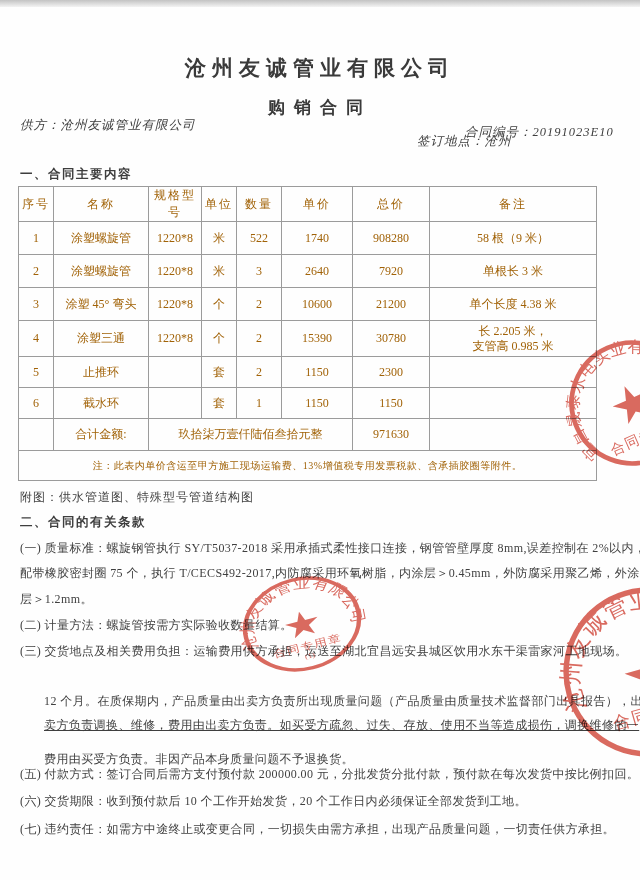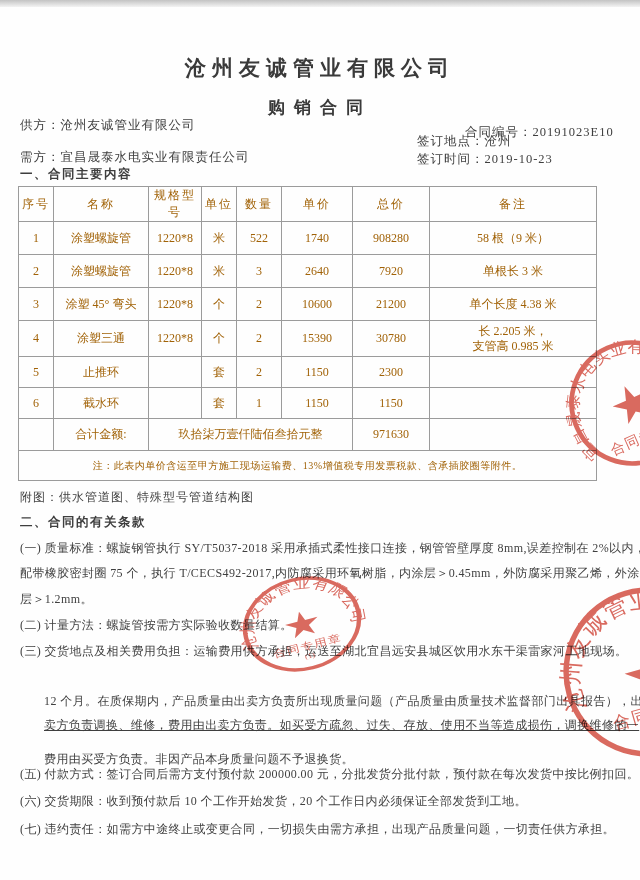--- a/index.html
+++ b/index.html
@@ -8,21 +8,21 @@
     font-family:"Liberation Serif","DejaVu Serif",serif;
     color:#3e3e3e;overflow:hidden;position:relative;
   }
   .page{position:absolute;inset:0;overflow:hidden;background:#fefefe;}
   .scan-edge{position:absolute;top:0;left:0;width:640px;height:7px;
     background:linear-gradient(to bottom,#c3c3c3,#f3f3f3);}
   .abs{position:absolute;white-space:nowrap;}
   .center{left:0;width:640px;text-align:center;}
   .company-title{top:54px;font-size:21px;letter-spacing:6px;font-weight:600;color:#3a3a3a;}
   .doc-title{top:88px;font-size:17px;letter-spacing:9px;font-weight:600;color:#3a3a3a;margin-top:8px;}
-  .meta{font-size:12.5px;letter-spacing:1px;}
+  .meta{font-size:12.5px;letter-spacing:1px;font-style:italic;}
   .sec-title{font-size:12.5px;letter-spacing:1.5px;font-weight:600;}
   table.main{
     position:absolute;left:18px;top:186px;width:578px;
     border-collapse:collapse;table-layout:fixed;
     font-size:12px;color:#a16207;
   }
   table.main td,table.main th{
     border:1px solid #9b9b9b;text-align:center;vertical-align:middle;
     font-weight:normal;padding:0 2px;overflow:hidden;
   }
@@ -40,32 +40,26 @@
 
 <div class="page">
   <div class="scan-edge"></div>
 
   <div class="abs center company-title">沧州友诚管业有限公司</div>
   <div class="abs center doc-title">购销合同</div>
 
   <div class="abs meta" style="left:20px;top:117px;">
     <span>供方：</span><span>沧州友诚管业有限公司</span>
   </div>
-  <div class="abs meta" style="left:20px;top:149px;">
-    <span>需方：</span><span>宜昌晟泰水电实业有限责任公司</span>
-  </div>
 
   <div class="abs meta" style="left:417px;top:124px;margin-left:48px;">
     <span>合同编号：</span><span>20191023E10</span>
   </div>
   <div class="abs meta" style="left:417px;top:133px;">
     <span>签订地点：</span><span>沧州</span>
-  </div>
-  <div class="abs meta" style="left:417px;top:151px;">
-    <span>签订时间：</span><span>2019-10-23</span>
   </div>
 
   <div class="abs sec-title" style="left:20px;top:166px;font-family:Liberation Serif, serif;">一、合同主要内容</div>
 
   <table class="main">
     <colgroup>
       <col style="width:35px">
         <col style="width:95px">
         <col style="width:53px">
         <col style="width:35px">

